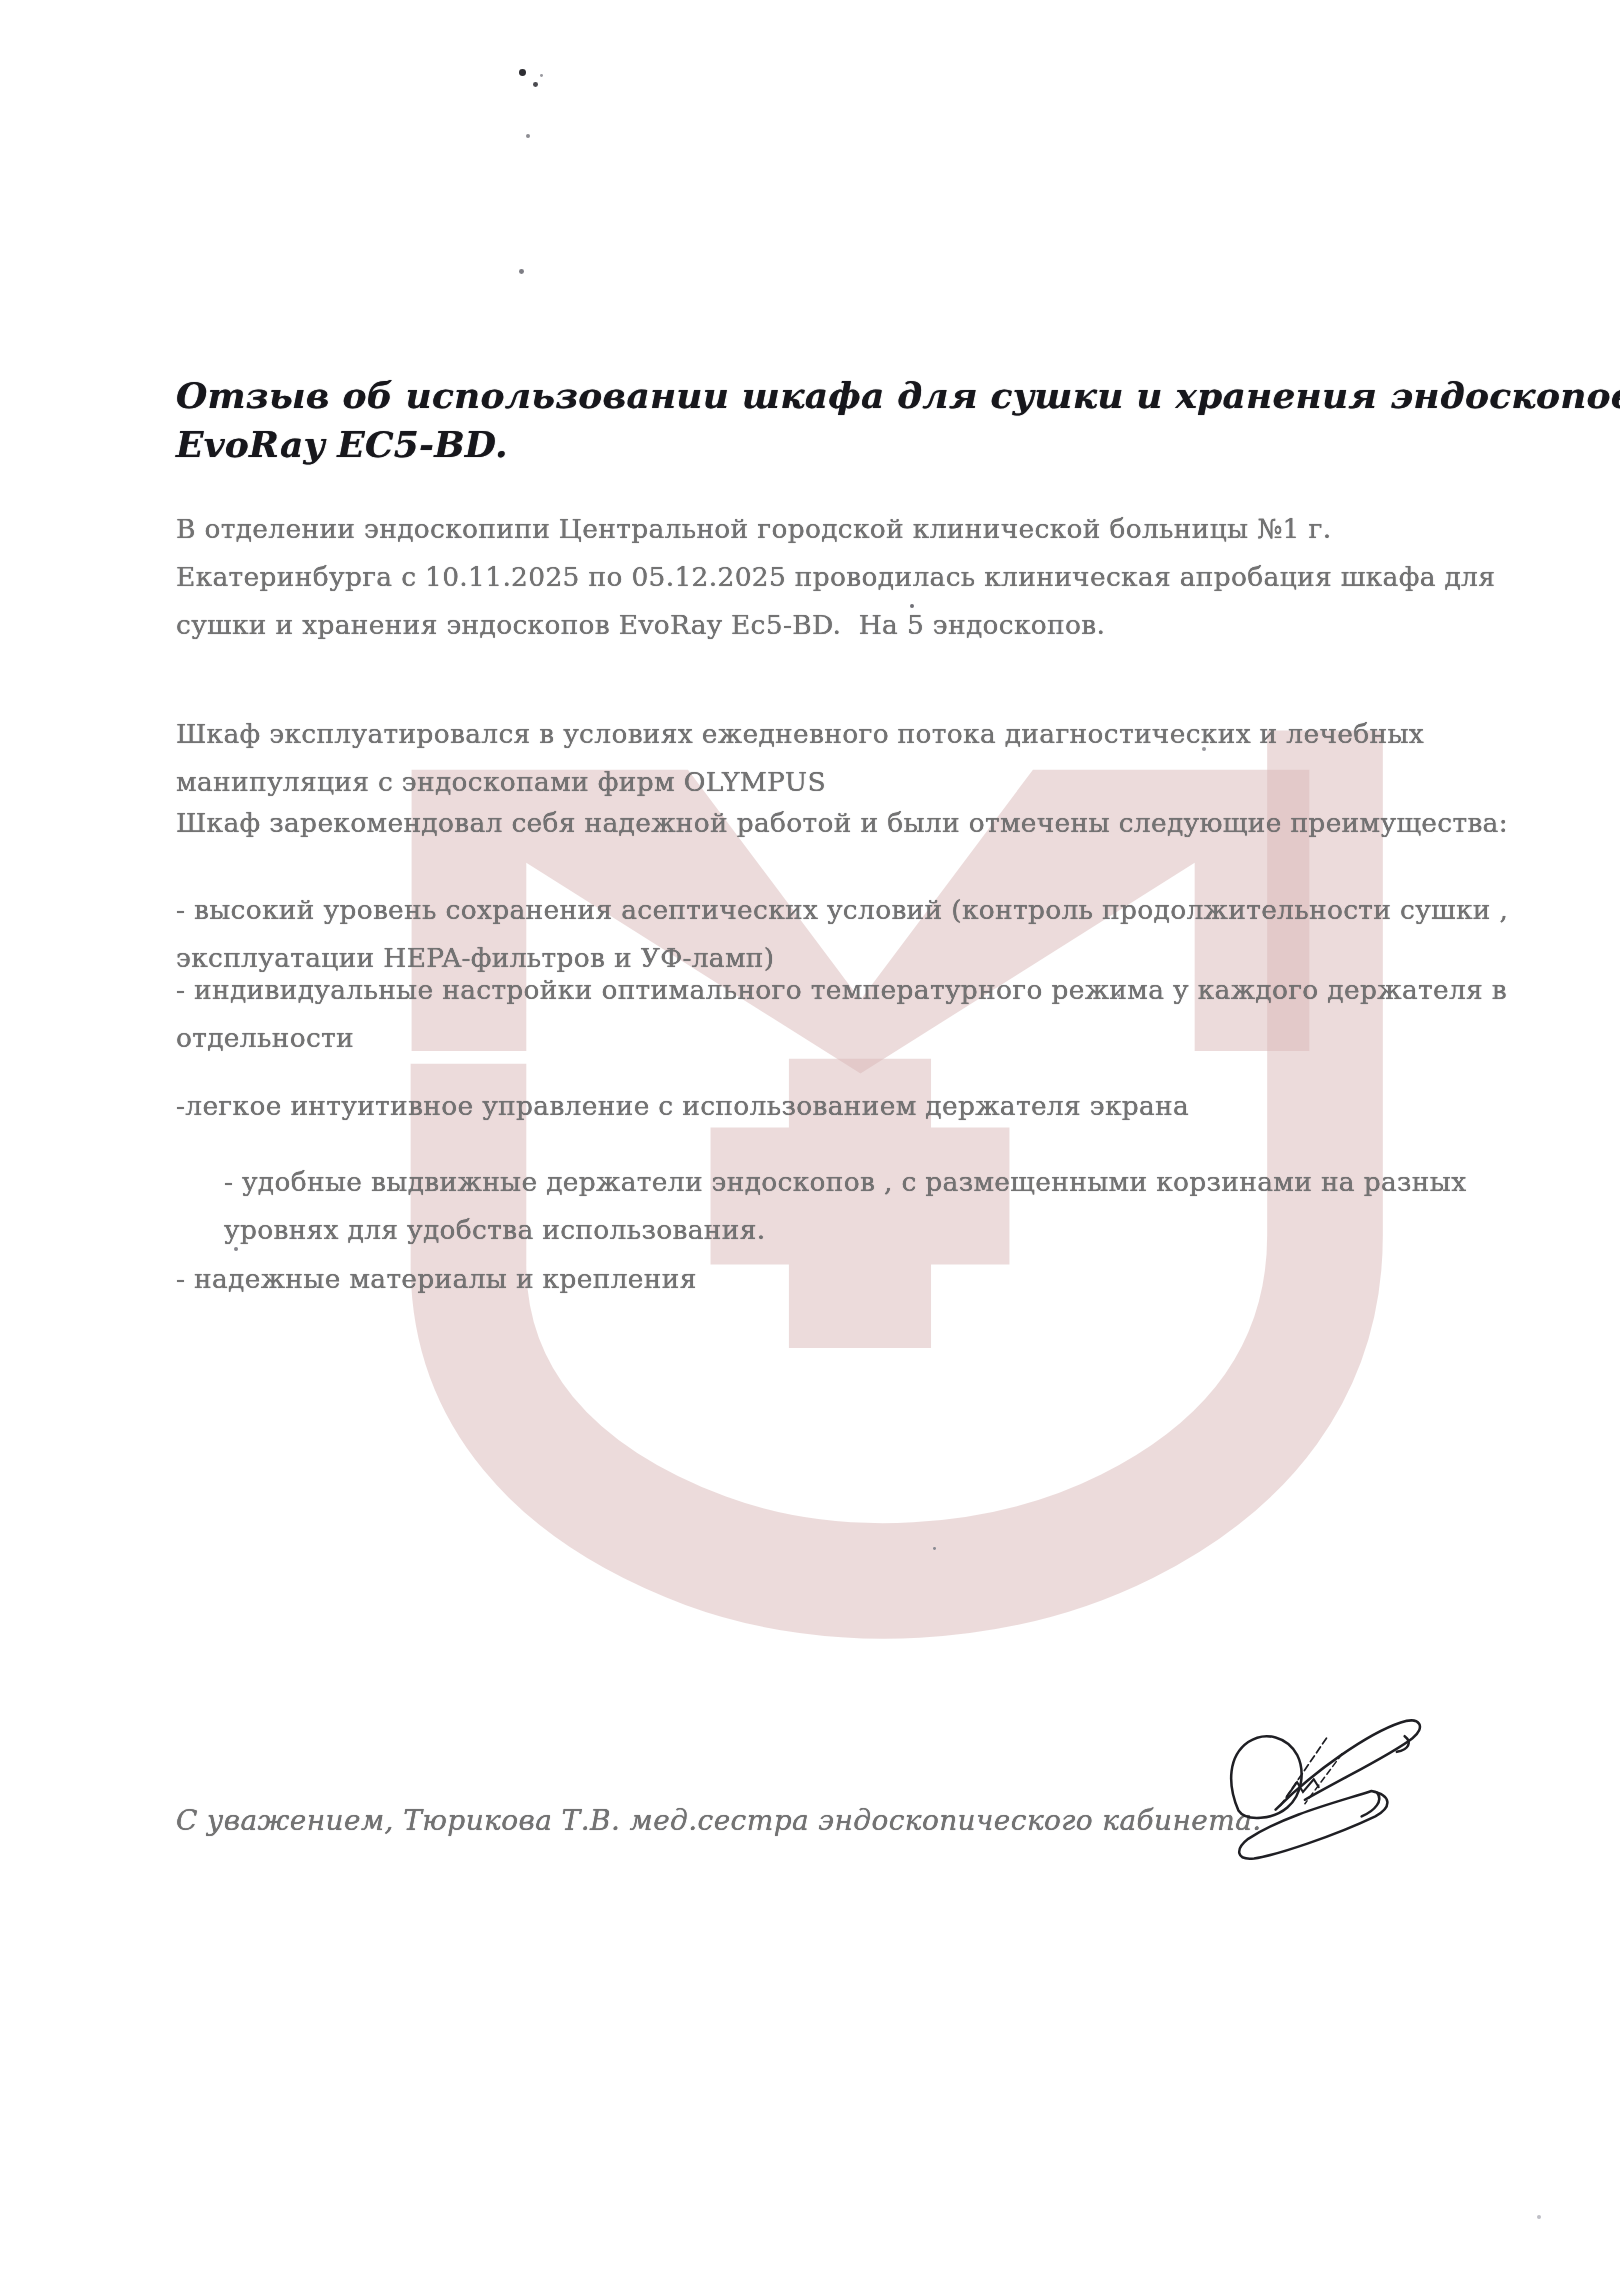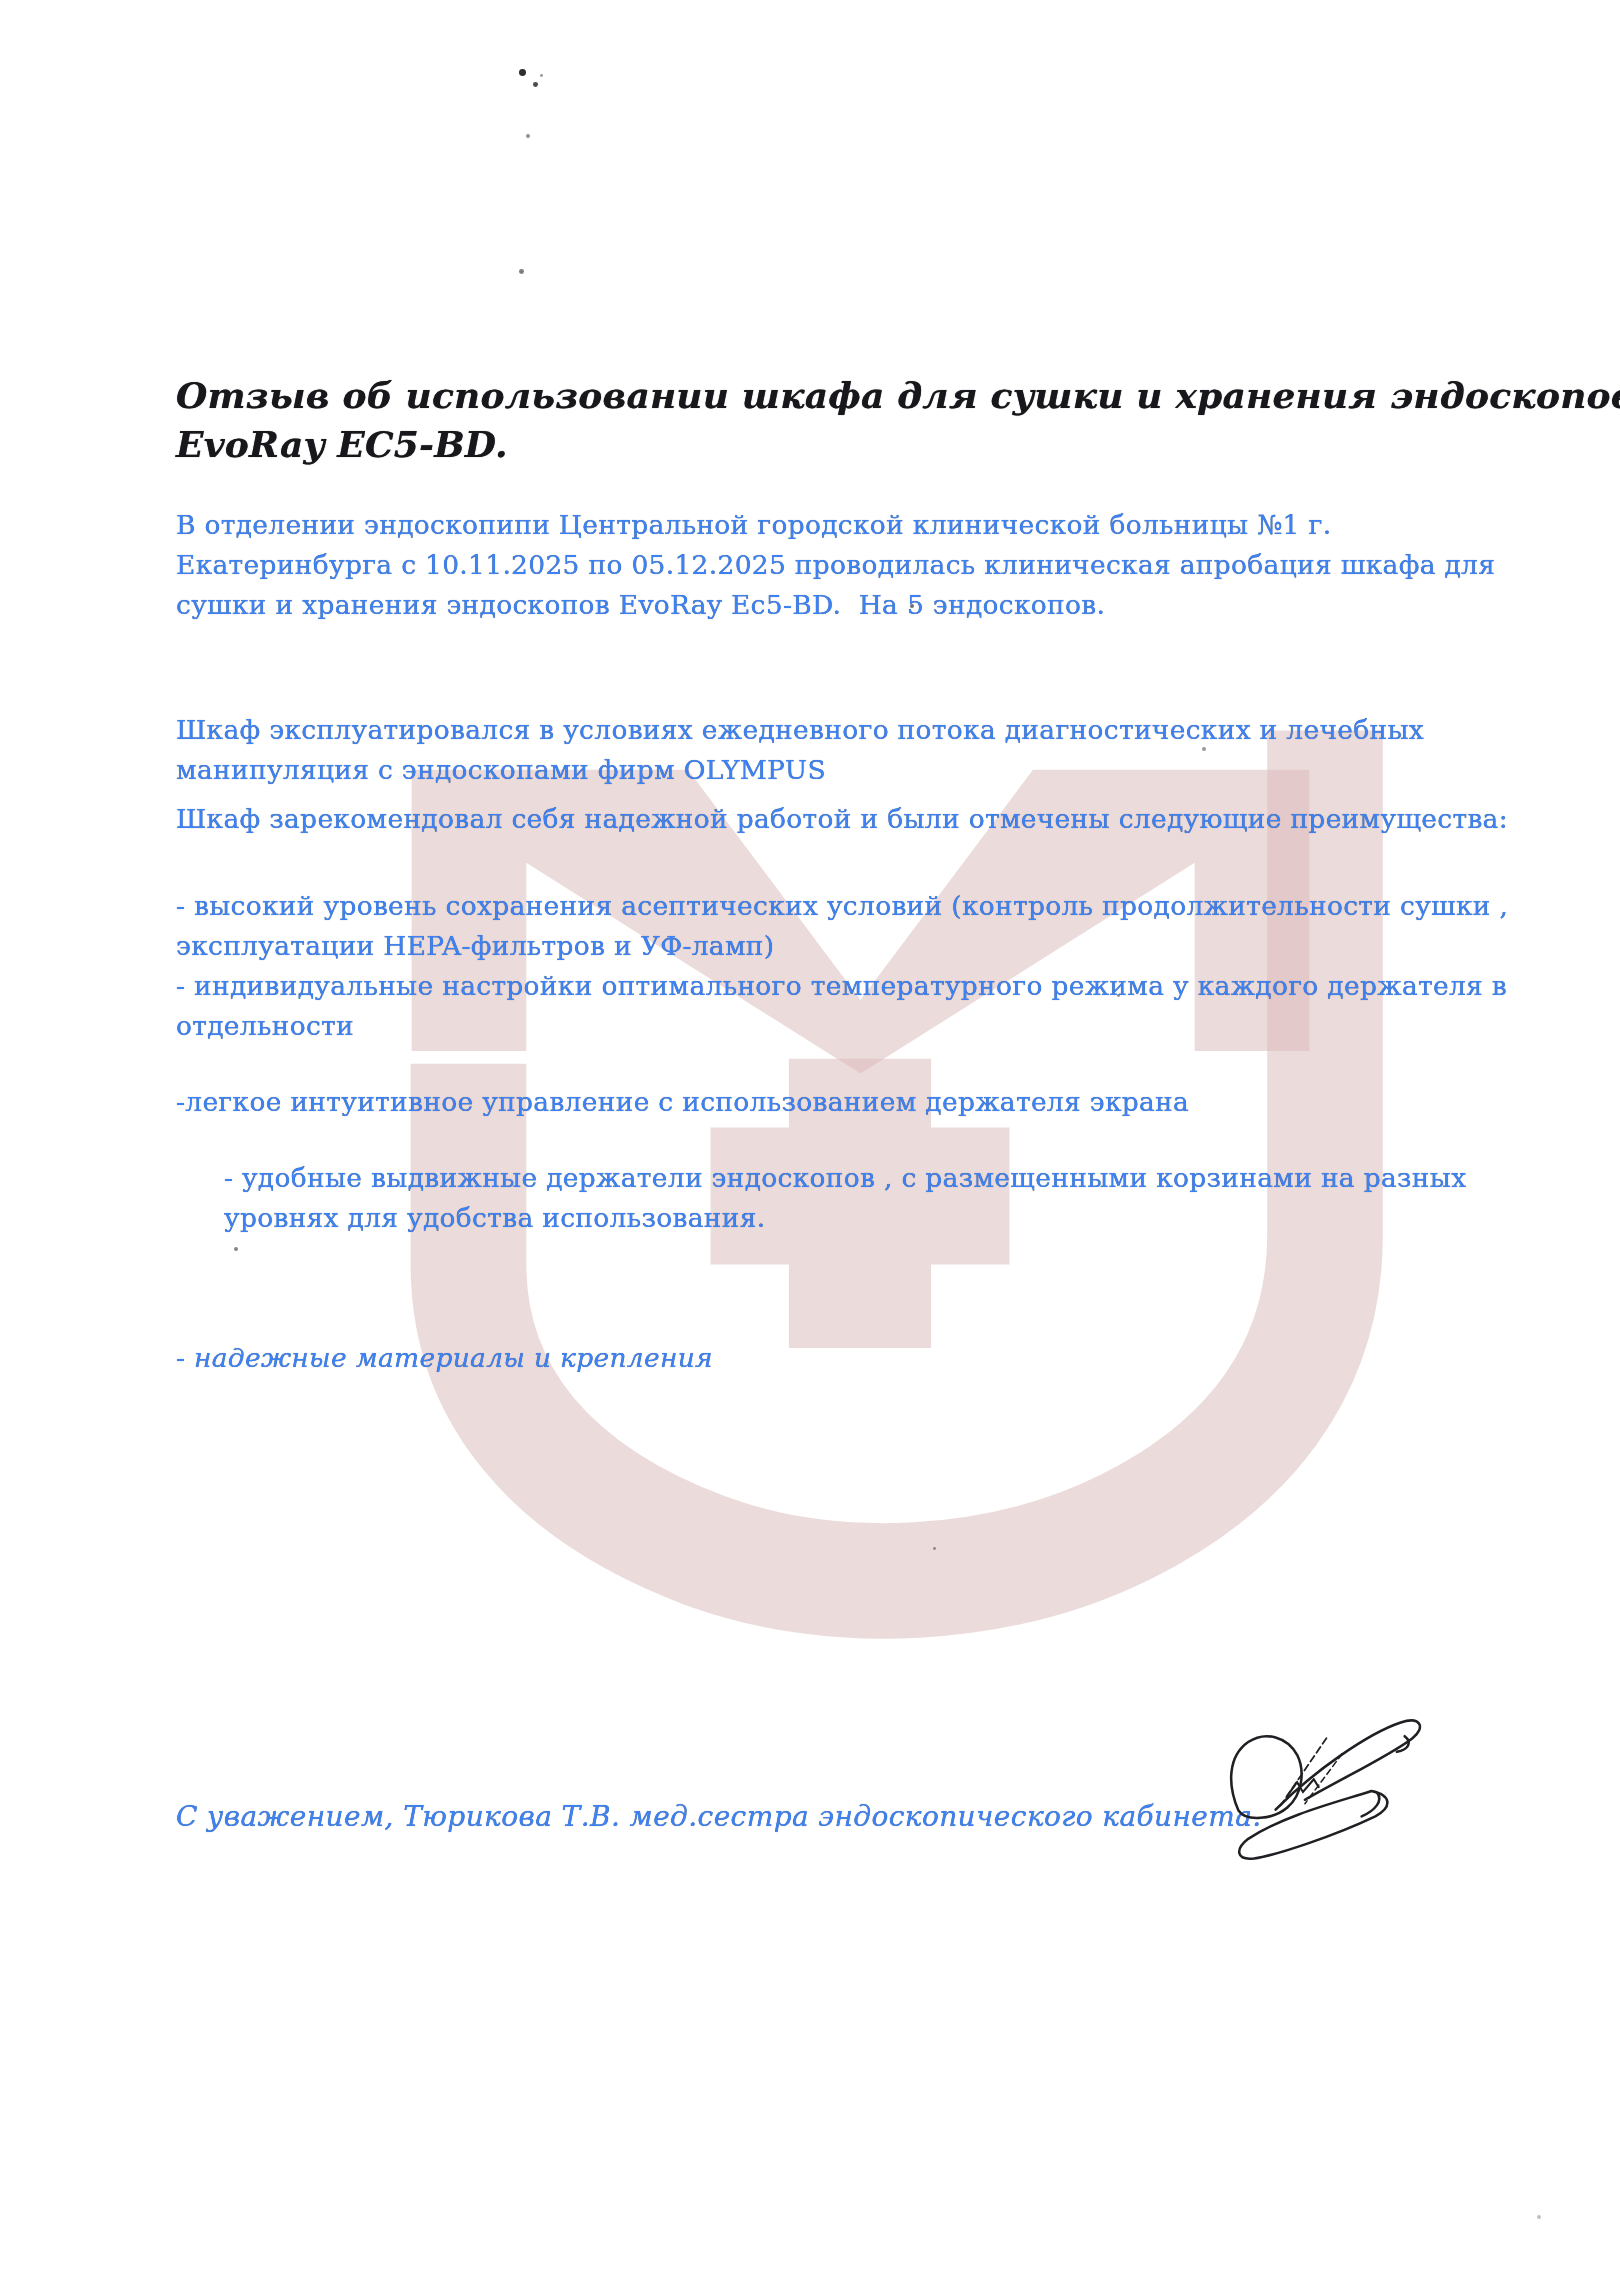--- a/index.html
+++ b/index.html
@@ -6,22 +6,22 @@
   .page{
     position:relative;
     width:1620px;height:2292px;
     background:#ffffff;
     overflow:hidden;
     font-family:"DejaVu Serif","Liberation Serif",serif;
   }
   .wm{position:absolute;left:0;top:0;z-index:0;}
   .txt{
     position:absolute;left:176px;z-index:2;
-    color:#3b82f6;
-    font-size:26.5px;line-height:40px;
+    color:#737373;
+    font-size:26.5px;line-height:48px;
     white-space:pre;
     letter-spacing:0.3px;
     text-shadow:0 0 0.7px rgba(20,20,25,.75);
   }
   .title{
     font-size:36px;line-height:49px;
     font-weight:bold;font-style:italic;
     color:#17171c;
     letter-spacing:0.2px;
     text-shadow:0 0 0.8px rgba(15,15,20,.8);
@@ -79,21 +79,21 @@
 эксплуатации HEPA-фильтров и УФ-ламп)</div>
 
   <div class="txt" style="top:966px;">- индивидуальные настройки оптимального температурного режима у каждого держателя в
 отдельности</div>
 
   <div class="txt" style="top:1082px;">-легкое интуитивное управление с использованием держателя экрана</div>
 
   <div class="txt" style="top:1158px;margin-left:48px;">- удобные выдвижные держатели эндоскопов , с размещенными корзинами на разных
 уровнях для удобства использования.</div>
 
-  <div class="txt" style="top:1338px;font-style:italic;">- надежные материалы и крепления</div>
+  <div class="txt" style="top:1255px;">- надежные материалы и крепления</div>
 
 
   <div class="txt closing" style="top:1797px;">С уважением, Тюрикова Т.В. мед.сестра эндоскопического кабинета.</div>
 
   <svg class="sig" style="left:1201px;top:1701px;" width="245" height="176" viewBox="0 0 250 180" fill="none" stroke="#1f1f24" stroke-width="2.6" stroke-linecap="round">
     <path d="M38,112 C26,84 28,56 48,42 C66,30 88,37 98,55 C106,71 104,95 88,109 C74,121 46,124 38,112 Z"></path>
     <path d="M76,111 C116,71 171,33 204,22 C224,15 230,27 216,38 C196,54 146,78 106,101"></path>
     <path d="M128,38 L81,107" stroke-width="1.8" stroke-dasharray="7 4"></path>
     <path d="M144,54 L106,105" stroke-width="1.6" stroke-dasharray="6 4"></path>
     <path d="M88,97 l10,-14 l6,10 l11,-13 l5,8" stroke-width="2.2"></path>

